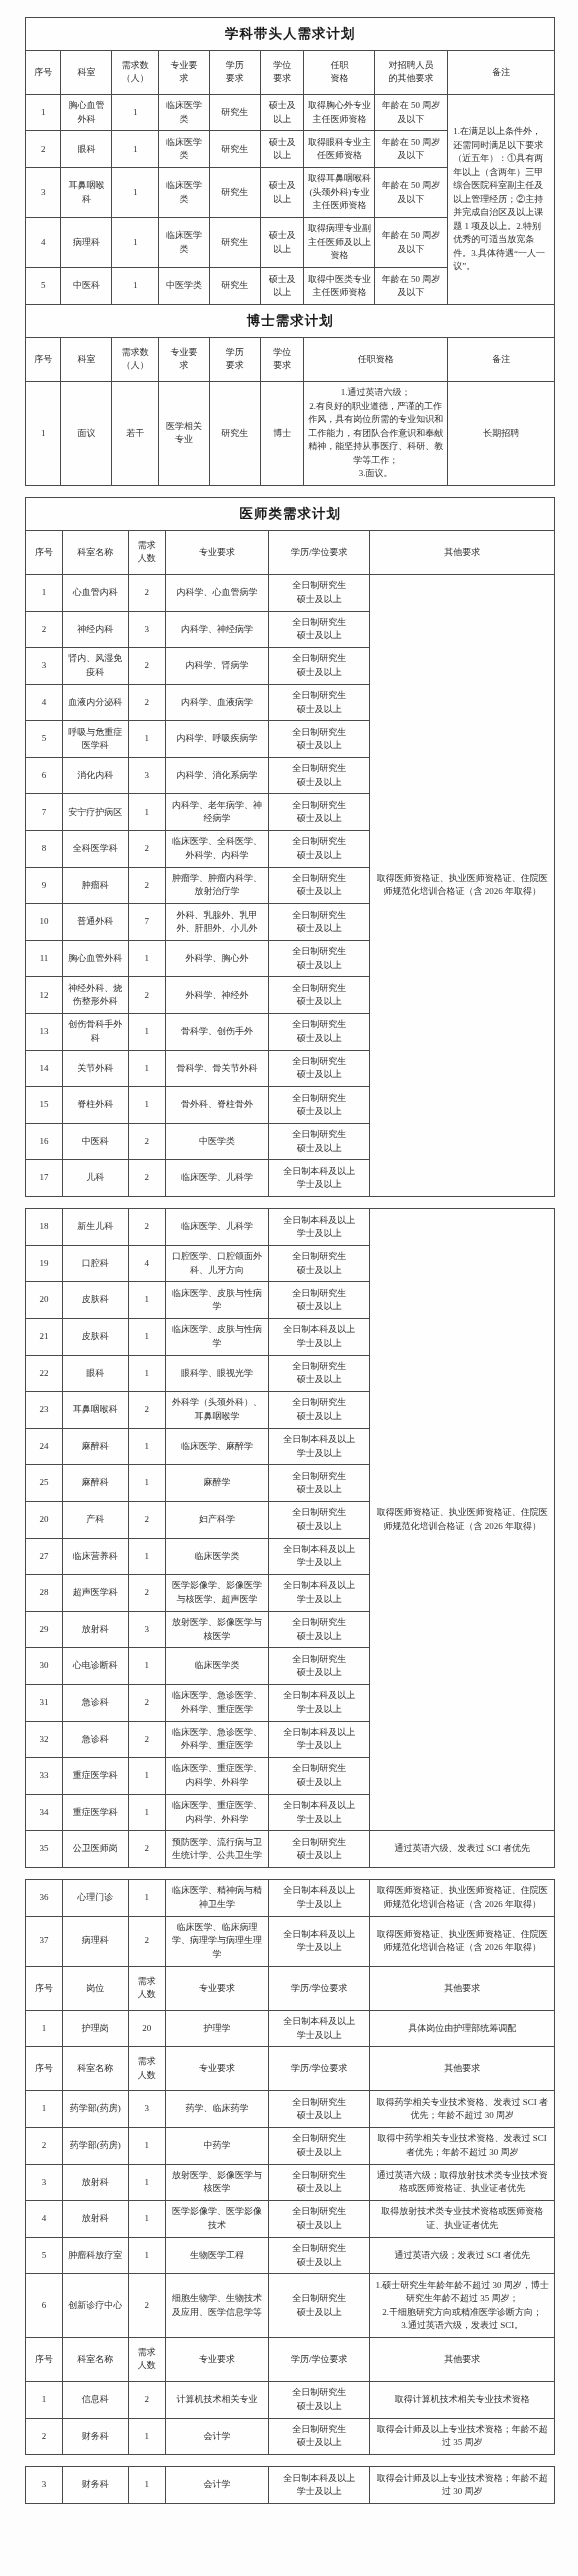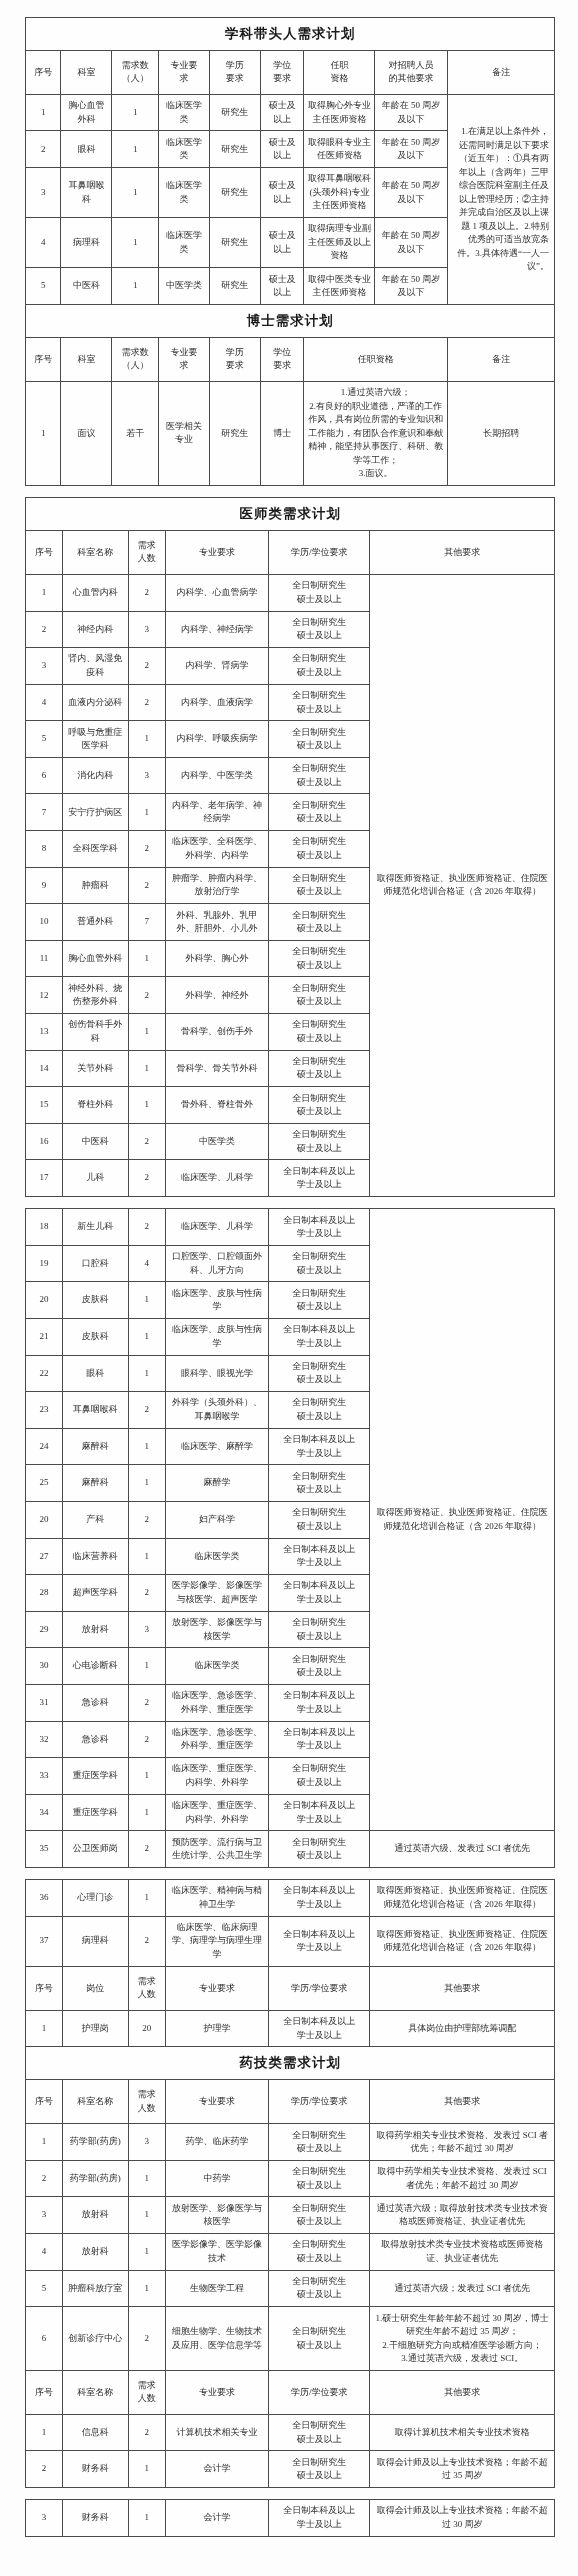--- a/index.html
+++ b/index.html
@@ -37,21 +37,21 @@
     letter-spacing:1.1px;
     padding:5.9px 2.1px;
     white-space:normal;
     font-family:Liberation Serif, serif;
   }
   table.tbl tr.head-row td{
     padding:8px 2.1px;
     color:#262626;
   }
   table.tbl td.left{text-align:center;}
-  table.tbl td.remark{text-align:right;padding:5.4px 5.4px;}
+  table.tbl td.remark{text-align:left;padding:5.4px 5.4px;}
   tbody[data-rows] td{height:25px;}
   .gap{height:11.2px;}
 </style>
 </head>
 <body>
 
 <div class="page">
 
   <table class="tbl">
     <colgroup>
@@ -244,21 +244,21 @@
           <td>呼吸与危重症医学科</td>
           <td>1</td>
           <td>内科学、呼吸疾病学</td>
           <td>全日制研究生
 硕士及以上</td>
         </tr>
         <tr>
           <td>6</td>
           <td>消化内科</td>
           <td>3</td>
-          <td>内科学、中医学类</td>
+          <td>内科学、消化系病学</td>
           <td>全日制研究生
 硕士及以上</td>
         </tr>
         <tr>
           <td>7</td>
           <td>安宁疗护病区</td>
           <td>1</td>
           <td>内科学、老年病学、神经病学</td>
           <td>全日制研究生
 硕士及以上</td>
@@ -556,23 +556,20 @@
           <td>1</td>
           <td>护理岗</td>
           <td>20</td>
           <td>护理学</td>
           <td>全日制本科及以上
 学士及以上</td>
           <td class="left">具体岗位由护理部统筹调配</td>
         </tr>
       </tbody>
     <tbody>
-      <tr class="title-row">
-        <td colspan="6">药技类需求计划</td>
-      </tr>
       <tr class="head-row">
         <td>序号</td>
         <td>科室名称</td>
         <td>需求
 人数</td>
         <td>专业要求</td>
         <td>学历/学位要求</td>
         <td>其他要求</td>
       </tr>
     </tbody>

